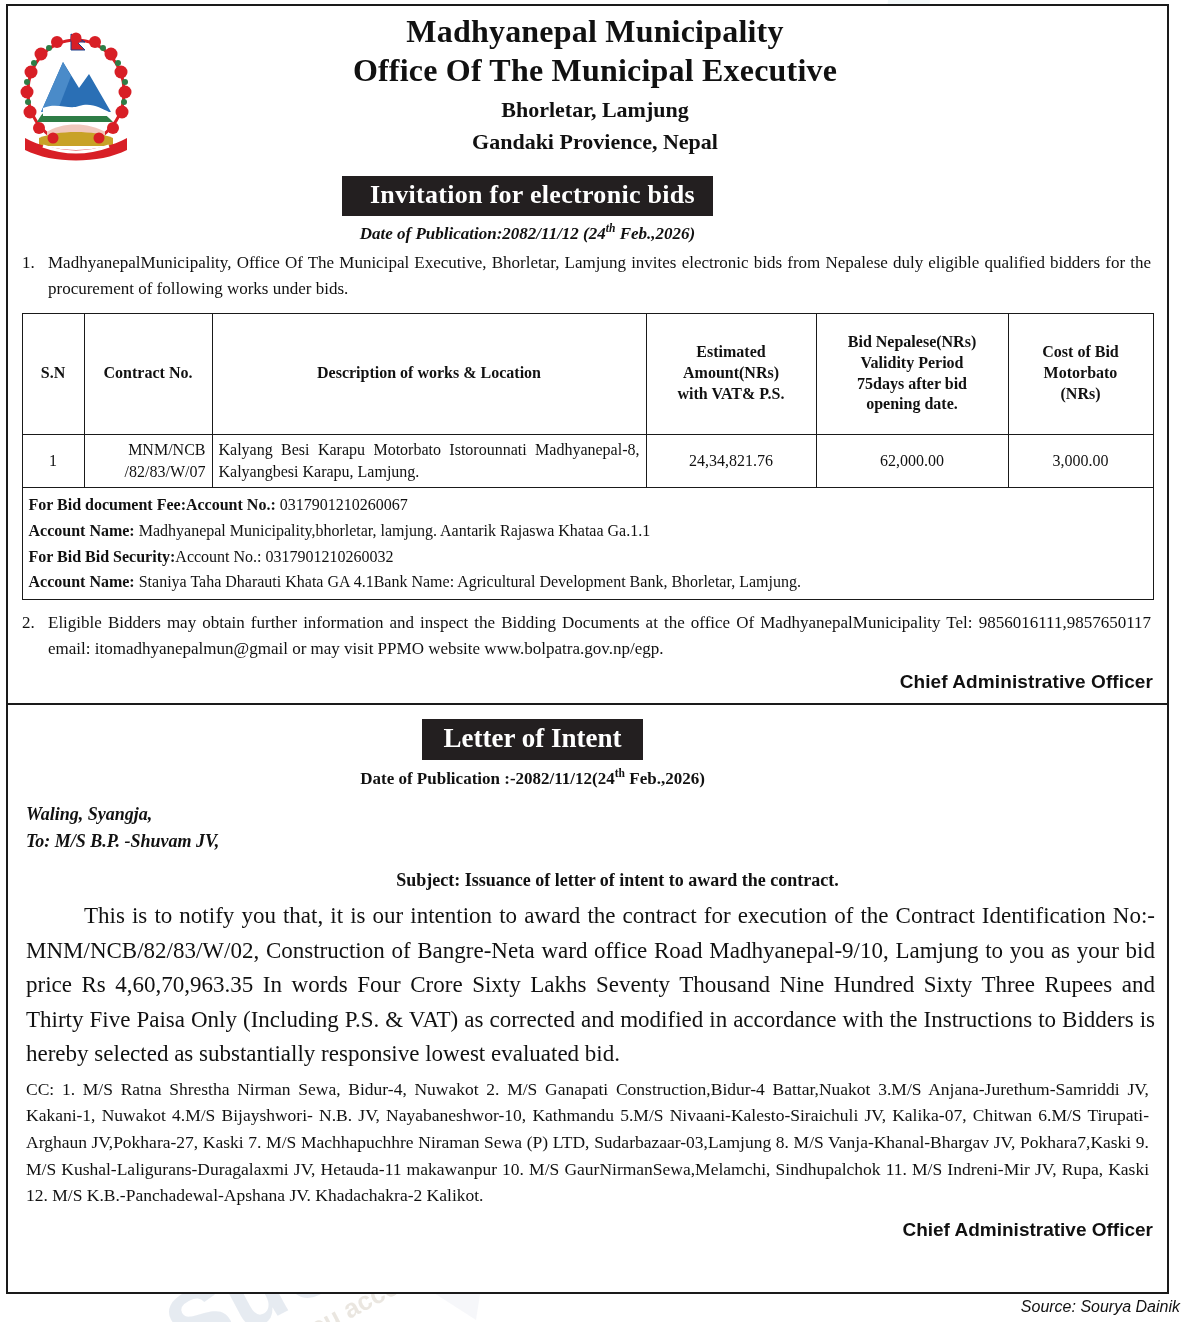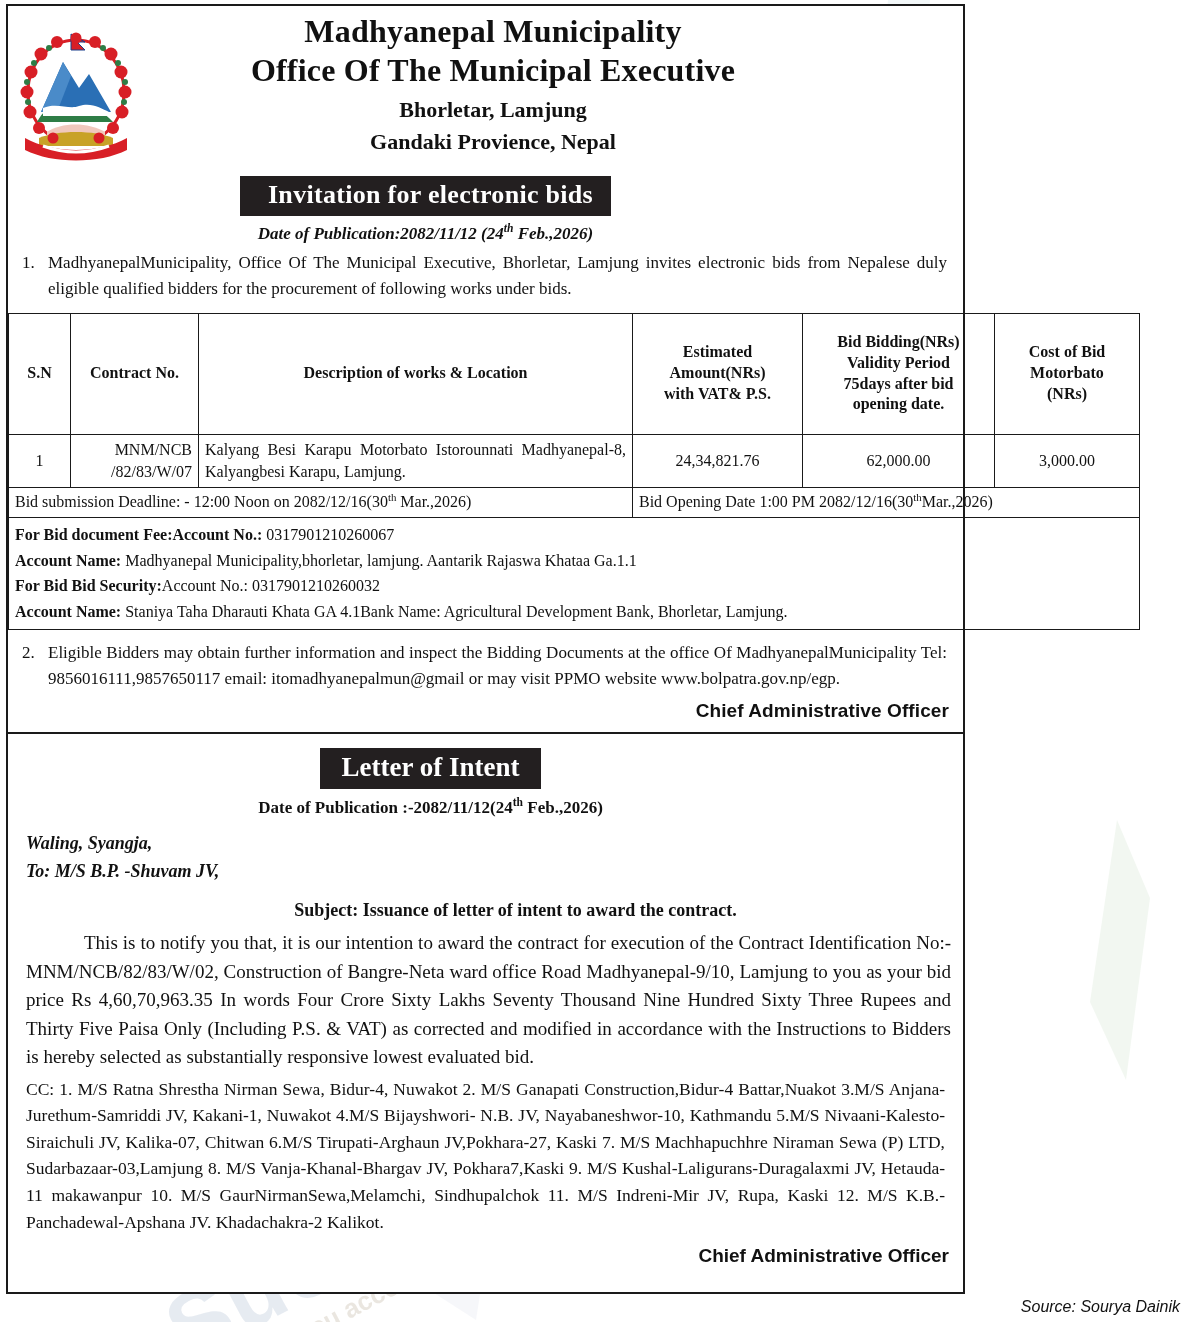--- a/index.html
+++ b/index.html
@@ -12,21 +12,21 @@
     overflow:hidden;
   }
   .page{
     position:absolute;left:0;top:0;width:1181px;height:1322px;
     box-sizing:border-box;
   }
   
   .doc-frame{
     position:absolute;
     left:6px;top:4px;
-    width:959px;height:1290px;
+    width:1163px;height:1290px;
     border:2px solid #1a1a1a;
     box-sizing:border-box;
     background:#fff;
   }
   
   .watermark{
     position:absolute;inset:0;overflow:hidden;pointer-events:none;
   }
   .wm-text{
     position:absolute;
@@ -166,21 +166,21 @@
   }
   .to-block{
     font-size:18px;font-weight:700;font-style:italic;
     line-height:1.55;padding:12px 0 0 18px;
   }
   .subject{
     text-align:center;font-size:18px;font-weight:700;
     margin-top:14px;padding-left:60px;
   }
   .body-para{
-    font-size:19px;line-height:1.5;
+    font-size:23px;line-height:1.5;
     text-align:justify;text-align-last:left;
     padding:8px 12px 0 18px;
     text-indent:58px;
   }
   .cc-para{
     font-size:17.5px;line-height:1.52;
     text-align:justify;text-align-last:left;
     padding:4px 18px 0 18px;
   }
   .signoff2{
@@ -303,21 +303,21 @@
           <tr>
             <th class="th">S.N</th>
             <th class="th">Contract  No.</th>
             <th class="th">Description of works &amp; Location</th>
             <th class="th">
               <div>Estimated</div>
               <div>Amount(NRs)</div>
               <div>with VAT&amp; P.S.</div>
             </th>
             <th class="th">
-              <div>Bid Bidding(NRs)</div>
+              <div>Bid Nepalese(NRs)</div>
               <div>Validity Period</div>
               <div>75days after bid</div>
               <div>opening date.</div>
             </th>
             <th class="th">
               <div>Cost of Bid</div>
               <div>Motorbato</div>
               <div>(NRs)</div>
             </th>
           </tr>
@@ -328,24 +328,20 @@
             <td class="cell-cno">
               <div>MNM/NCB</div>
               <div>/82/83/W/07</div>
             </td>
             <td class="cell-desc">Kalyang Besi Karapu Motorbato Istorounnati Madhyanepal-8, Kalyangbesi Karapu, Lamjung.</td>
             <td class="cell-num">24,34,821.76</td>
             <td class="cell-num">62,000.00</td>
             <td class="cell-num">3,000.00</td>
           </tr>
           <tr>
-            <td class="dl left" colspan="3"><span>Bid submission Deadline: - 12:00 Noon on 2082/12/16(30</span><sup>th</sup><span> Mar.,2026)</span></td>
-            <td class="dl right" colspan="3"><span>Bid Opening Date 1:00 PM 2082/12/16(30</span><sup>th</sup><span>Mar.,2026)</span></td>
-          </tr>
-          <tr>
             <td class="acct" colspan="6">
               <span class="ln"><b>For Bid document Fee:Account No.:</b><span> 0317901210260067</span></span>
               <span class="ln"><b>Account Name:</b><span> Madhyanepal Municipality,bhorletar, lamjung. Aantarik Rajaswa Khataa Ga.1.1</span></span>
               <span class="ln"><b>For Bid Bid Security:</b><span>Account No.: 0317901210260032</span></span>
               <span class="ln"><b>Account Name:</b><span> Staniya Taha Dharauti Khata GA 4.1Bank Name: Agricultural Development Bank, Bhorletar, Lamjung.</span></span>
             </td>
           </tr>
         </tbody>
       </table>
 

